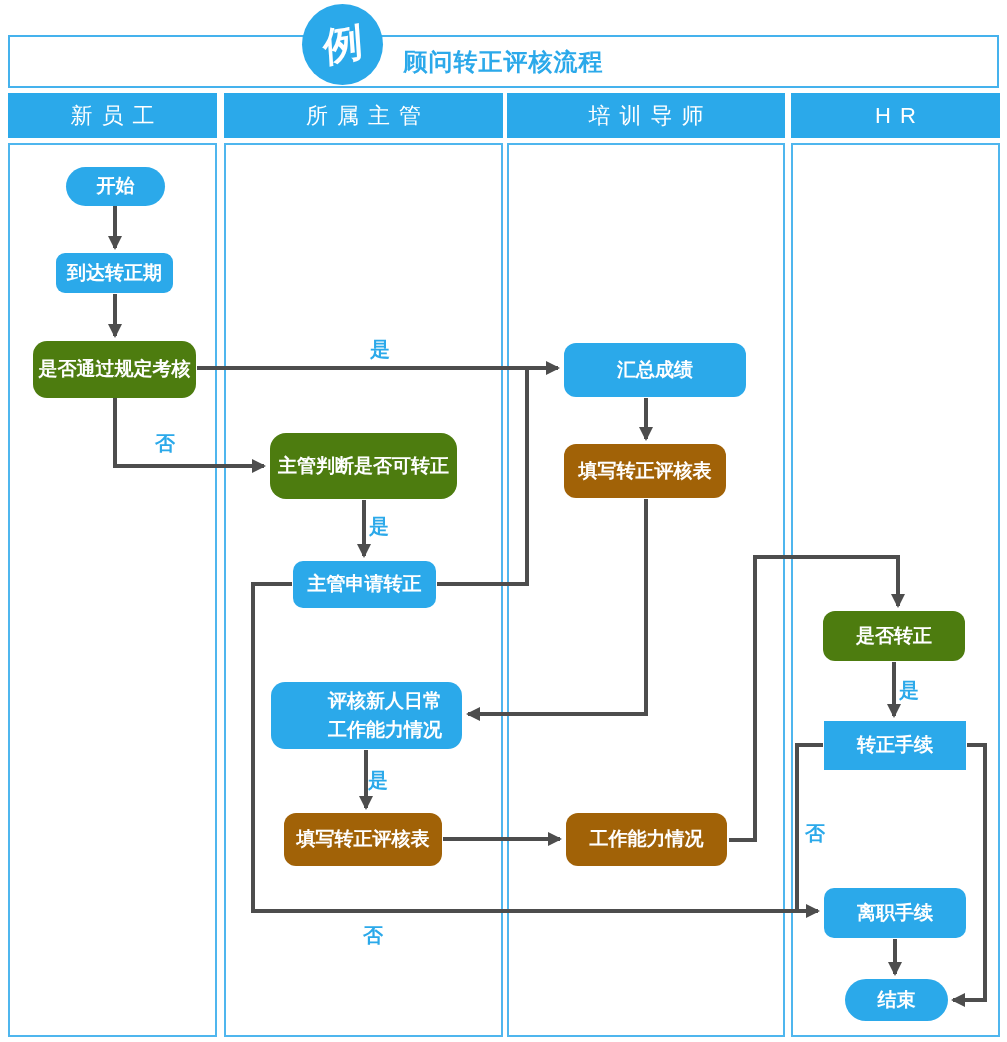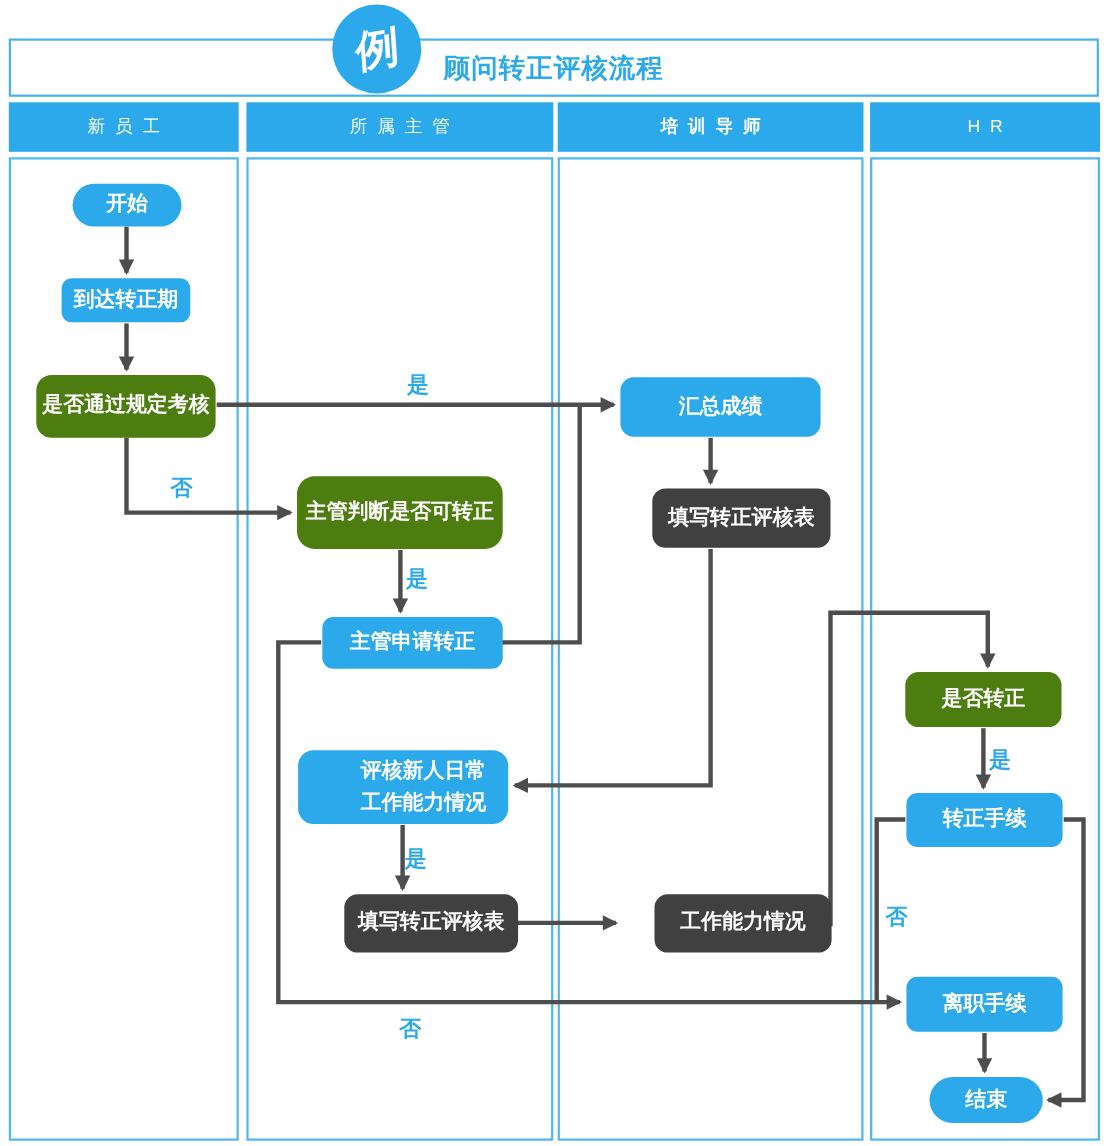--- a/index.html
+++ b/index.html
@@ -20,57 +20,57 @@
   .badge{
     position:absolute;left:302px;top:4px;width:81px;height:81px;border-radius:50%;
     background:#2BA9EA;display:flex;align-items:center;justify-content:center;
     color:#fff;font-size:40px;font-weight:bold;z-index:5;
   }
   .badge span{display:block;transform:rotate(-10deg) skewX(-6deg);}
   
   .lane-header{
     position:absolute;top:93px;height:45px;background:#2BA9EA;
     display:flex;align-items:center;justify-content:center;
-    color:#fff;font-size:16px;letter-spacing:9px;text-indent:9px;font-weight:500;
+    color:#fff;font-size:22px;letter-spacing:9px;text-indent:9px;font-weight:500;
   }
   .lane-body{
     position:absolute;top:143px;height:894px;background:#fff;
     border:2px solid #4FB6EE;box-sizing:border-box;
   }
   
   svg.connectors{position:absolute;left:0;top:0;z-index:10;}
   .conn{fill:none;stroke:#4D4D4D;stroke-width:4;stroke-linejoin:miter;}
   
   .node{
     position:absolute;z-index:20;display:flex;align-items:center;justify-content:center;
     color:#fff;font-size:19px;font-weight:bold;text-align:center;
     white-space:pre-line;line-height:1.5;box-sizing:border-box;
   }
   .blue{background:#2BA9EA;}
   .orange{background:#4d7c0f;}
-  .green{background:#404040;margin-left:29px;}
+  .green{background:#a16207;}
   
   .edge-label{
     position:absolute;z-index:30;color:#2BA9EA;font-size:20px;font-weight:bold;
   }
 </style>
 </head>
 <body>
 
 <div class="canvas">
 
   <div class="title-box"></div>
   <div class="title-text">顾问转正评核流程</div>
   <div class="badge">
     <span>例</span>
   </div>
 
   <div class="lane-header" style="left:8px;width:209px;">新员工</div>
   <div class="lane-header" style="left:224px;width:279px;">所属主管</div>
-  <div class="lane-header" style="left:507px;width:278px;font-weight:bold;">培训导师</div>
+  <div class="lane-header" style="left:507px;width:278px;">培训导师</div>
   <div class="lane-header" style="left:791px;width:209px;">HR</div>
 
   <div class="lane-body" style="left:8px;width:209px;"></div>
   <div class="lane-body" style="left:224px;width:279px;"></div>
   <div class="lane-body" style="left:507px;width:278px;"></div>
   <div class="lane-body" style="left:791px;width:209px;"></div>
 
   <svg class="connectors" width="1007" height="1042" viewBox="0 0 1007 1042">
     <defs>
       <marker id="arrow" viewBox="0 0 16 16" markerWidth="16" markerHeight="16" refX="13" refY="8" orient="auto" markerUnits="userSpaceOnUse">
@@ -92,29 +92,29 @@
     <polyline class="conn" points="823,745 797,745 797,911"></polyline>
     <polyline class="conn" points="292,584 253,584 253,911 818,911" marker-end="url(#arrow)"></polyline>
     <polyline class="conn" points="895,939 895,974" marker-end="url(#arrow)"></polyline>
     <polyline class="conn" points="967,745 985,745 985,1000 953,1000" marker-end="url(#arrow)"></polyline>
   </svg>
 
   <div class="node blue" style="left:66px;top:167px;width:99px;height:39px;border-radius:20px;">开始</div>
   <div class="node blue" style="left:56px;top:253px;width:117px;height:40px;border-radius:9px;">到达转正期</div>
   <div class="node orange" style="left:33px;top:341px;width:163px;height:57px;border-radius:14px;">是否通过规定考核</div>
   <div class="node orange" style="left:270px;top:433px;width:187px;height:66px;border-radius:16px;">主管判断是否可转正</div>
-  <div class="node blue" style="left:293px;top:561px;width:164px;height:47px;border-radius:10px;">主管申请转正</div>
+  <div class="node blue" style="left:293px;top:561px;width:143px;height:47px;border-radius:10px;">主管申请转正</div>
   <div class="node blue" style="left:564px;top:343px;width:182px;height:54px;border-radius:12px;">汇总成绩</div>
   <div class="node green" style="left:564px;top:444px;width:162px;height:54px;border-radius:12px;">填写转正评核表</div>
   <div class="node blue" style="left:271px;top:682px;width:191px;height:67px;border-radius:14px;padding-left:37px;">评核新人日常
 工作能力情况</div>
   <div class="node green" style="left:284px;top:813px;width:158px;height:53px;border-radius:12px;">填写转正评核表</div>
   <div class="node green" style="left:566px;top:813px;width:161px;height:53px;border-radius:12px;">工作能力情况</div>
   <div class="node orange" style="left:823px;top:611px;width:142px;height:50px;border-radius:12px;">是否转正</div>
-  <div class="node blue" style="left:824px;top:721px;width:142px;height:49px;border-radius:10px;">转正手续</div>
+  <div class="node blue" style="left:824px;top:721px;width:142px;height:49px;border-radius:0;">转正手续</div>
   <div class="node blue" style="left:824px;top:888px;width:142px;height:50px;border-radius:10px;">离职手续</div>
   <div class="node blue" style="left:845px;top:979px;width:103px;height:42px;border-radius:21px;">结束</div>
 
   <div class="edge-label" style="left:370px;top:336px;">是</div>
   <div class="edge-label" style="left:155px;top:430px;">否</div>
   <div class="edge-label" style="left:369px;top:513px;">是</div>
   <div class="edge-label" style="left:368px;top:767px;">是</div>
   <div class="edge-label" style="left:899px;top:677px;">是</div>
   <div class="edge-label" style="left:805px;top:820px;">否</div>
   <div class="edge-label" style="left:363px;top:922px;">否</div>

